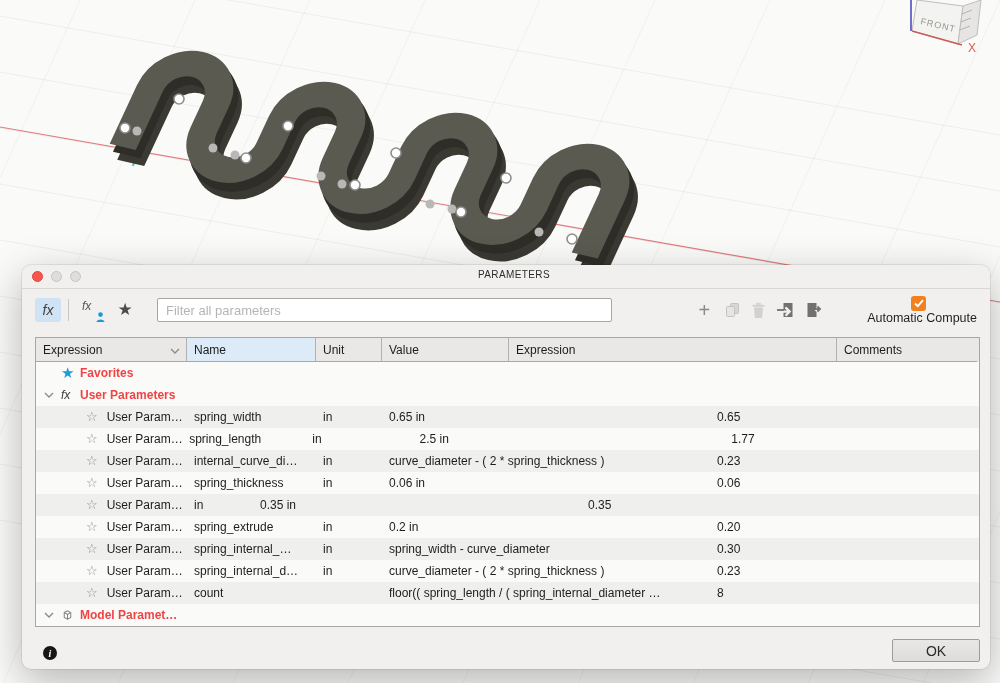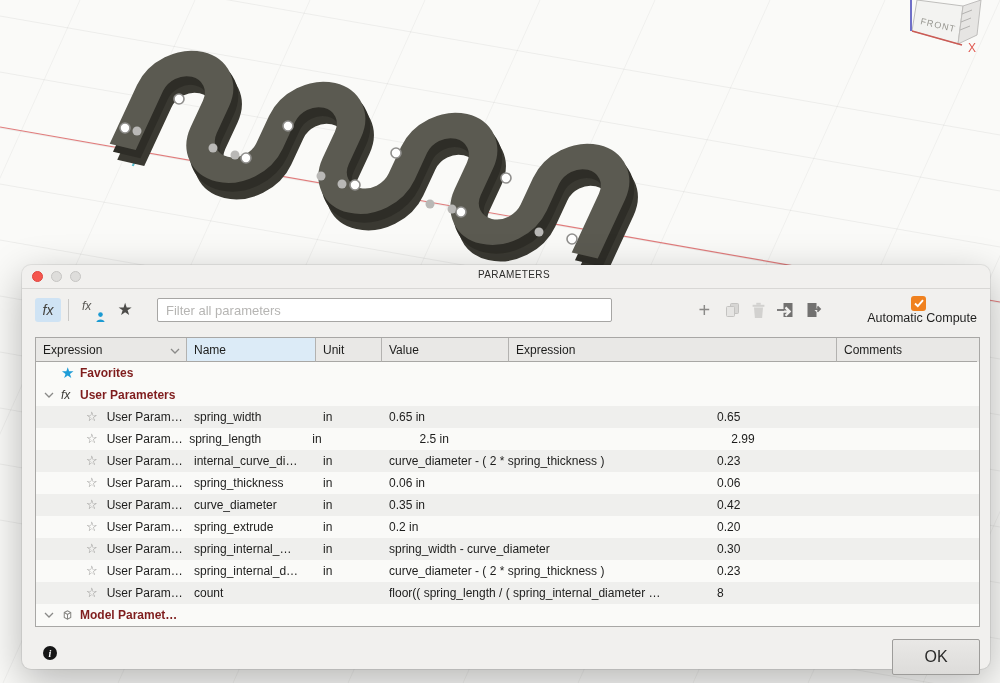--- a/index.html
+++ b/index.html
@@ -68,32 +68,32 @@
   .th:last-child{border-right:none;}
   .th-name{background:#dcebf7;}
   .tr{display:flex;height:22px;line-height:22px;font-size:12px;color:#1d1d1c;}
   .tr.stripe{background:#efefed;}
   .td{box-sizing:border-box;padding:0 7px;overflow:hidden;white-space:nowrap;}
   .td.c0{display:flex;align-items:center;padding-left:50px;}
   .rowstar{color:#8e8d8b;font-size:13px;margin-right:9px;}
   .groupcell{padding-left:8px !important;}
   .groupcell .gchev{width:12px;margin-right:5px;display:inline-flex;}
   .groupcell .gicon{width:19px;display:inline-flex;align-items:center;}
-  .grouplabel{font-weight:bold;color:#7f1d1d;}
+  .grouplabel{font-weight:bold;color:#ef4444;}
   .fav-star{color:#1e9cd7;font-size:15px;}
   
   .info-icon{
     position:absolute;left:21px;top:381px;width:14px;height:14px;border-radius:50%;
     background:#161616;color:#fff;display:flex;align-items:center;justify-content:center;
     font-family:"Liberation Serif",serif;font-style:italic;font-weight:bold;font-size:10px;
   }
   .ok-btn{
-    position:absolute;right:10px;top:374px;width:88px;height:36px;box-sizing:border-box;
+    position:absolute;right:10px;top:374px;width:88px;height:23px;box-sizing:border-box;
     background:linear-gradient(#e9e8e6,#dddcda);border:1px solid #9d9c9a;border-radius:2px;
-    font-size:16px;color:#2a2a29;display:flex;align-items:center;justify-content:center;
+    font-size:14px;color:#2a2a29;display:flex;align-items:center;justify-content:center;
   }
 </style>
 </head>
 <body>
 
 <div class="stage">
   <svg width="1000" height="683" viewBox="0 0 1000 683">
     <defs>
       <path id="springPath" d="M 0,62 L 0,0 A 33,33 0 0 1 66,0 L 66,28 A 33,33 0 0 0 132,28 L 132,0 A 33,33 0 0 1 198,0 L 198,28 A 33,33 0 0 0 264,28 L 264,0 A 33,33 0 0 1 330,0 L 330,28 A 33,33 0 0 0 396,28 L 396,0 A 33,33 0 0 1 462,0 L 462,62" fill="none" stroke-linecap="butt" stroke-linejoin="round"></path>
     </defs>
@@ -302,21 +302,21 @@
           <div class="td" style="width: 140px;"></div>
         </div>
         <div class="tr param">
           <div class="td c0" style="width: 151px;">
             <span class="rowstar">☆</span>
             <span>User Param…</span>
           </div>
           <div class="td" style="width: 129px;">spring_length</div>
           <div class="td" style="width: 66px;">in</div>
           <div class="td" style="width: 328px; margin-left: 44px;">2.5 in</div>
-          <div class="td" style="width: 127px;">2.99</div>
+          <div class="td" style="width: 127px;">1.77</div>
           <div class="td" style="width: 140px;"></div>
         </div>
         <div class="tr param stripe">
           <div class="td c0" style="width: 151px;">
             <span class="rowstar">☆</span>
             <span>User Param…</span>
           </div>
           <div class="td" style="width: 129px;">internal_curve_di…</div>
           <div class="td" style="width: 66px;">in</div>
           <div class="td" style="width: 328px;">curve_diameter - ( 2 * spring_thickness )</div>
@@ -332,24 +332,23 @@
           <div class="td" style="width: 66px;">in</div>
           <div class="td" style="width: 328px;">0.06 in</div>
           <div class="td" style="width: 127px;">0.06</div>
           <div class="td" style="width: 140px;"></div>
         </div>
         <div class="tr param stripe">
           <div class="td c0" style="width: 151px;">
             <span class="rowstar">☆</span>
             <span>User Param…</span>
           </div>
-          <div class="td" style="width: 129px;">curve_diameter</div>
           <div class="td" style="width: 66px;">in</div>
           <div class="td" style="width: 328px;">0.35 in</div>
-          <div class="td" style="width: 127px;">0.42</div>
+          <div class="td" style="width: 127px;">0.35</div>
           <div class="td" style="width: 140px;"></div>
         </div>
         <div class="tr param">
           <div class="td c0" style="width: 151px;">
             <span class="rowstar">☆</span>
             <span>User Param…</span>
           </div>
           <div class="td" style="width: 129px;">spring_extrude</div>
           <div class="td" style="width: 66px;">in</div>
           <div class="td" style="width: 328px;">0.2 in</div>

